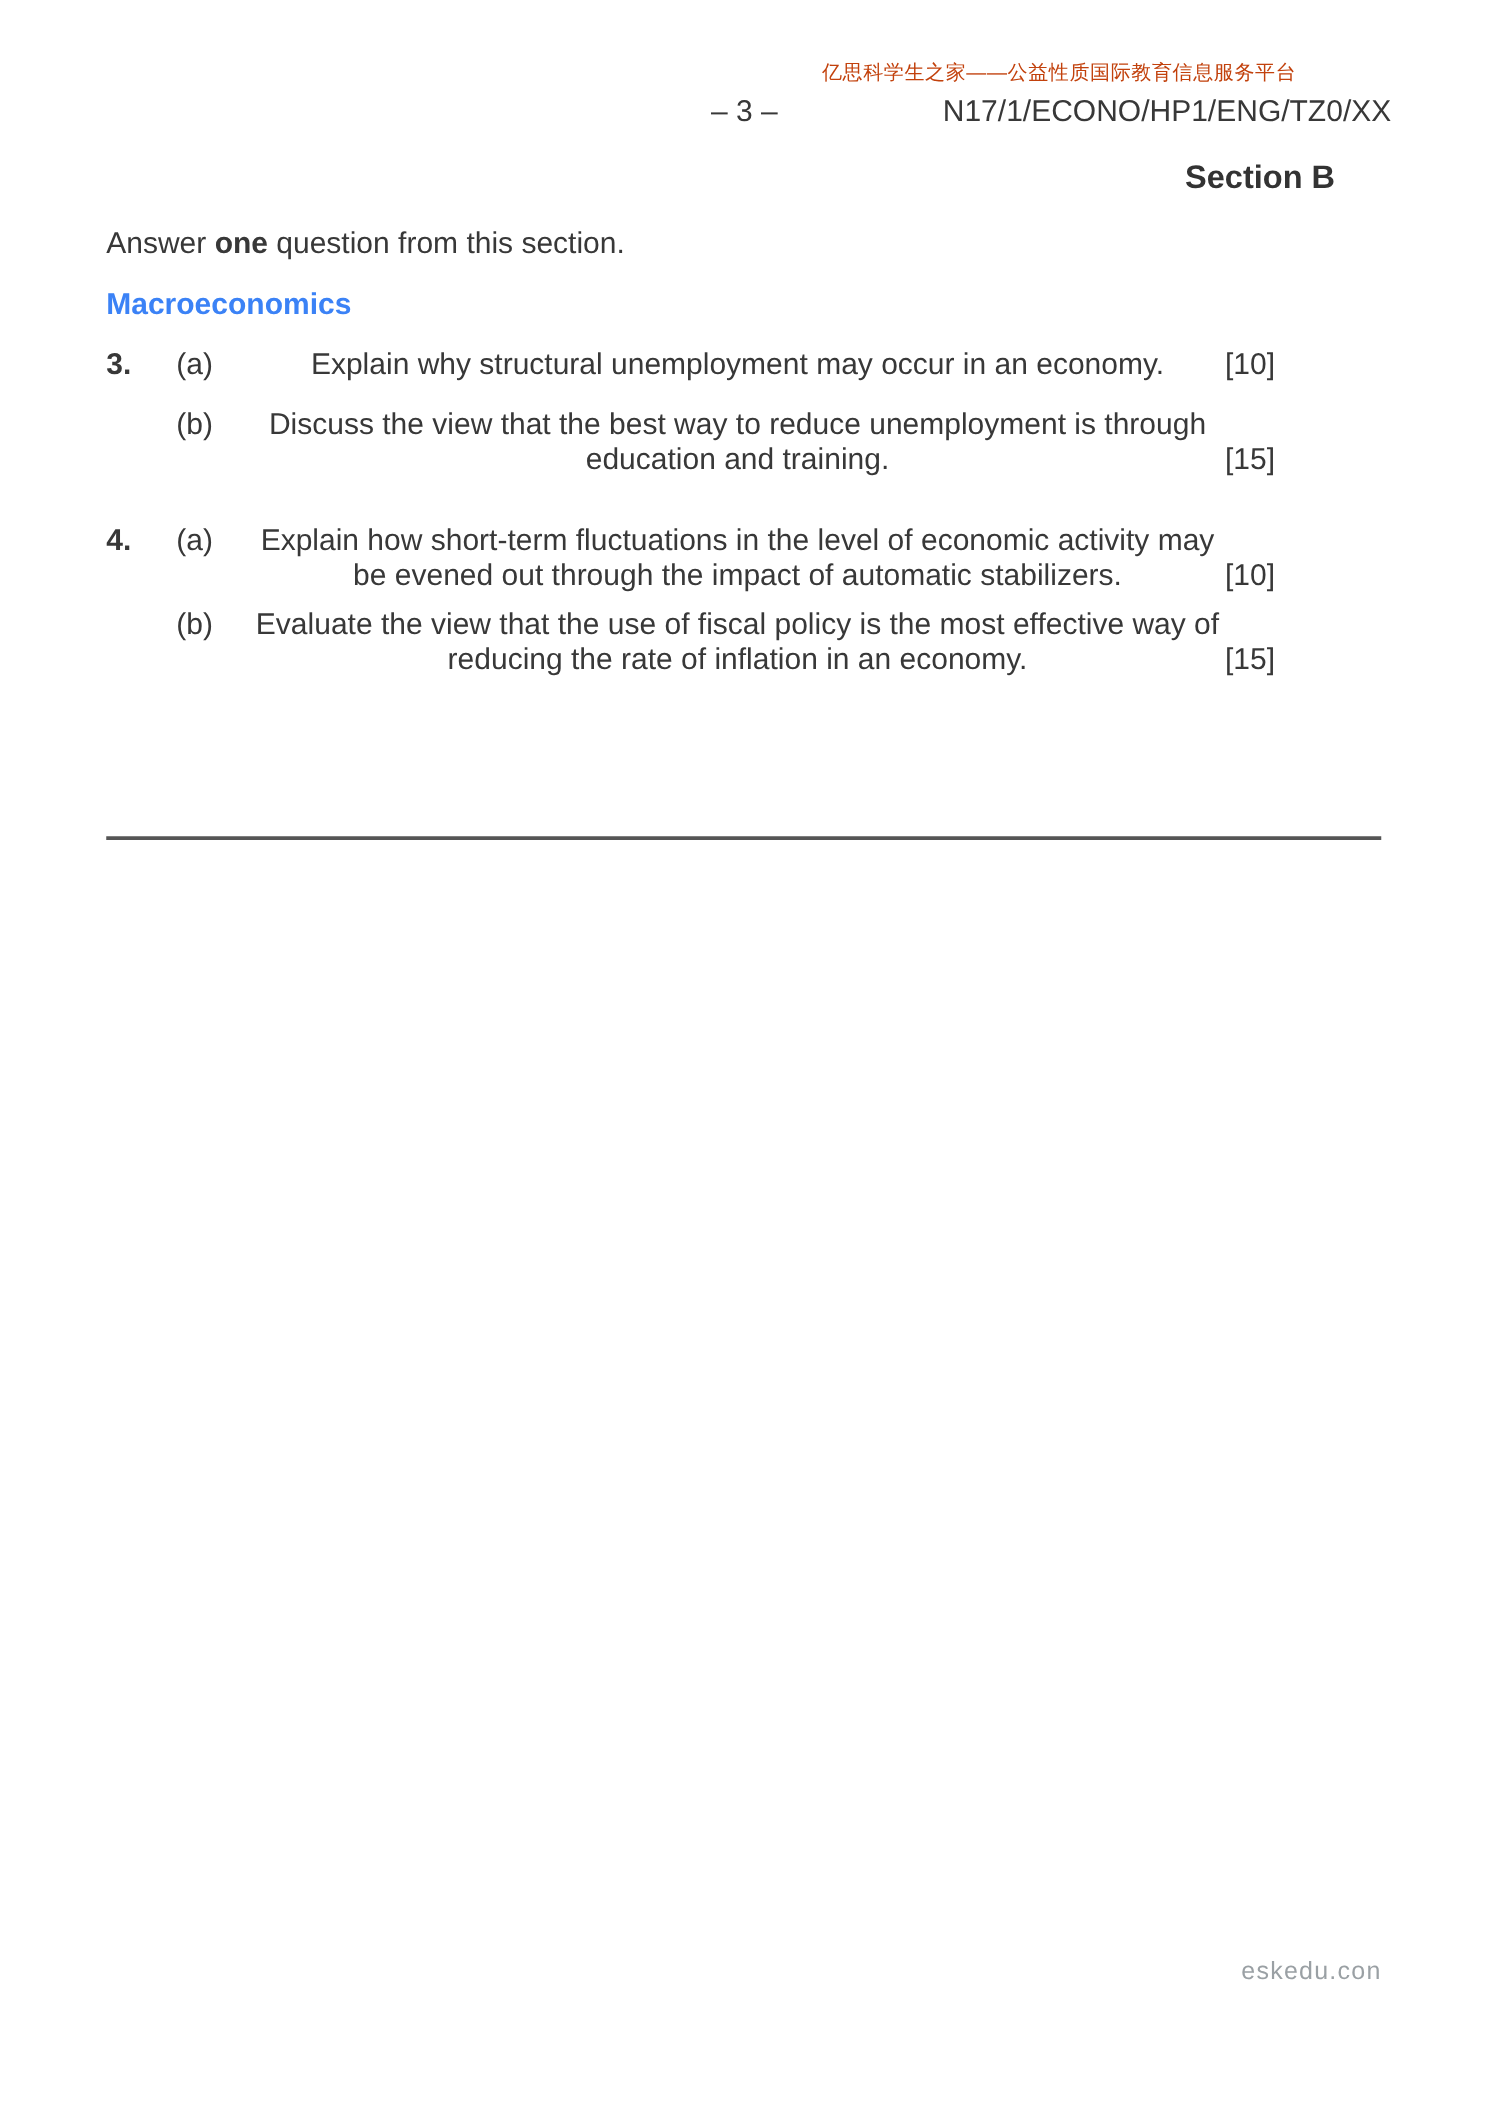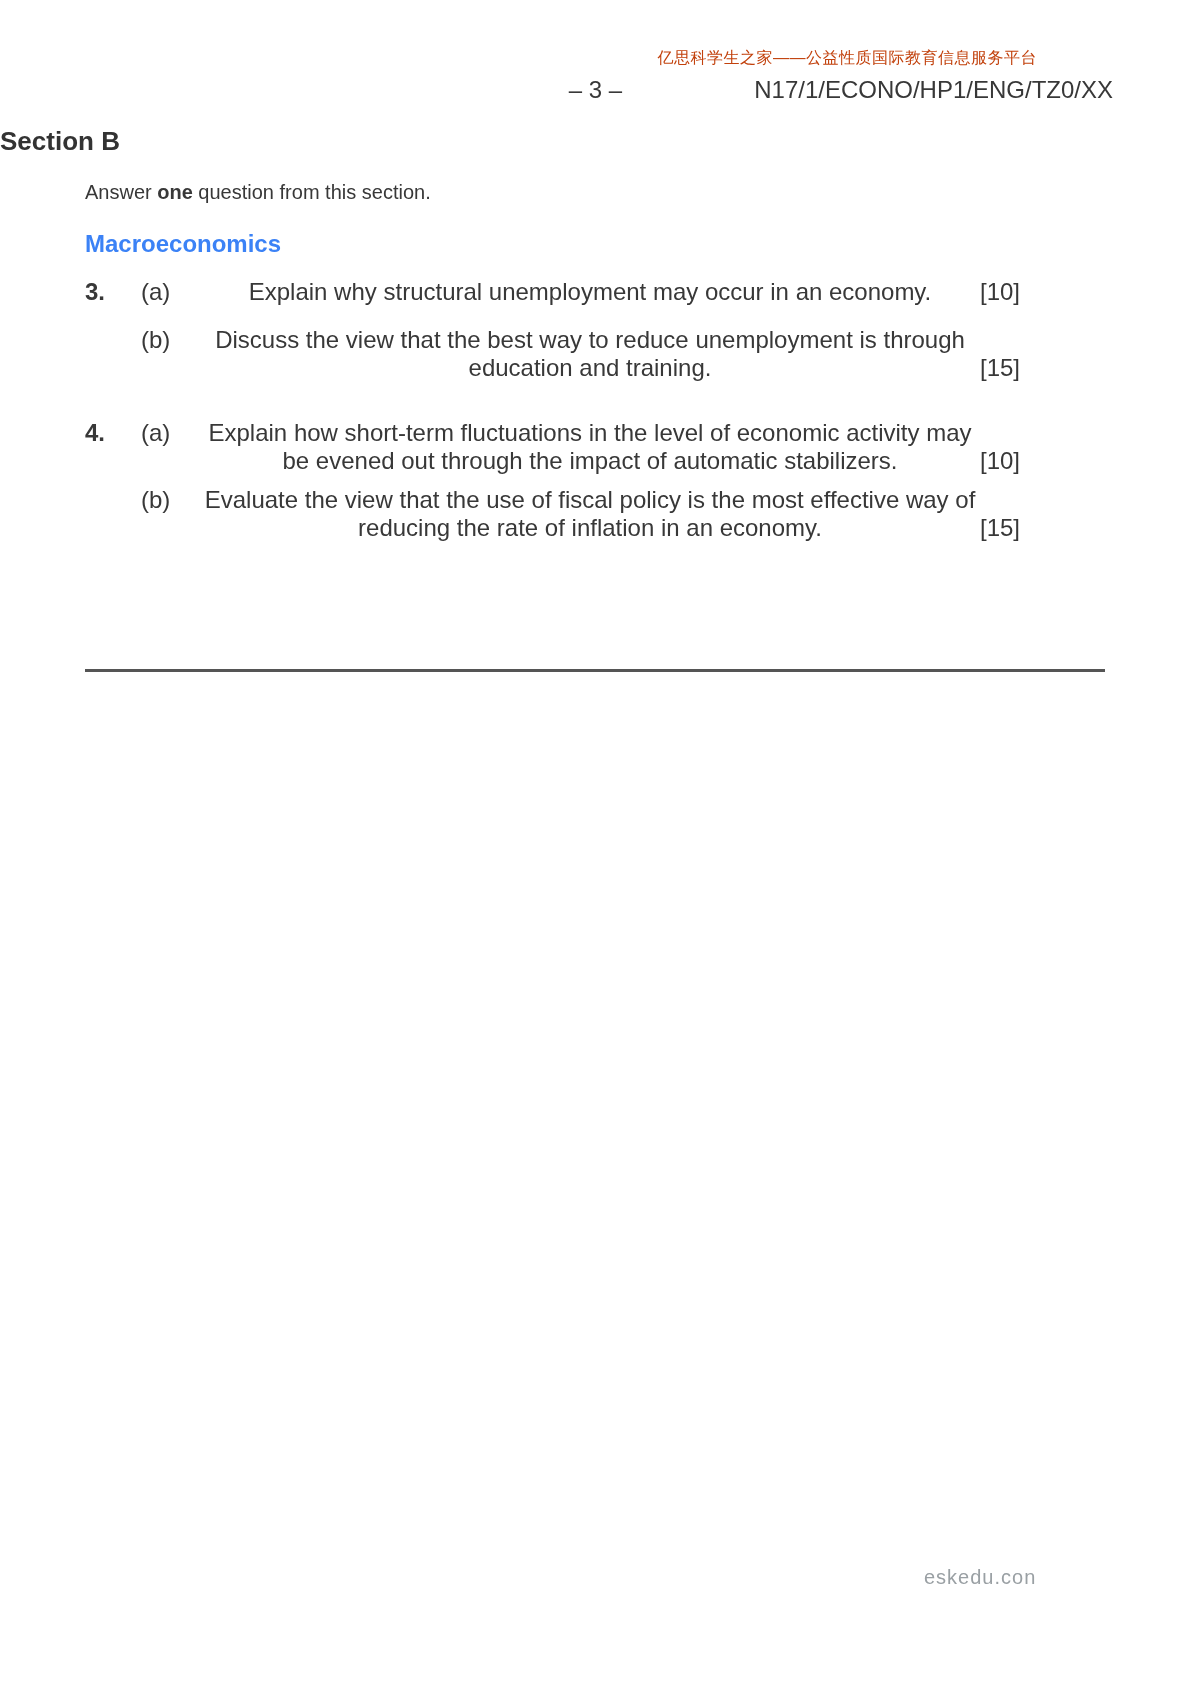--- a/index.html
+++ b/index.html
@@ -35,29 +35,29 @@
   .paper-code {
     top: 76px;
     right: 78px;
     font-size: 24px;
     white-space: nowrap;
   }
   .section-title {
     top: 126px;
     left: 0;
     width: 1068px;
-    text-align: left;
+    text-align: right;
     font-size: 26px;
     font-weight: bold;
     color: #333333;
   }
   .instruction {
     top: 181px;
     left: 85px;
-    font-size: 20px;
+    font-size: 24px;
     white-space: nowrap;
   }
   .instruction .bold { font-weight: bold; }
   .topic-heading {
     top: 230px;
     left: 85px;
     font-size: 24px;
     font-weight: bold;
     color: #3b82f6;
   }
@@ -96,21 +96,21 @@
 
   .divider {
     top: 669px;
     left: 85px;
     width: 1020px;
     height: 3px;
     background: #555555;
   }
   .watermark-bottom {
     top: 1566px;
-    left: 924px;
+    left: 993px;
     font-size: 20px;
     color: #9aa0a4;
     letter-spacing: 1px;
     white-space: nowrap;
   }
 </style>
 </head>
 <body>
 
 <div class="abs watermark-top">亿思科学生之家——公益性质国际教育信息服务平台</div>

